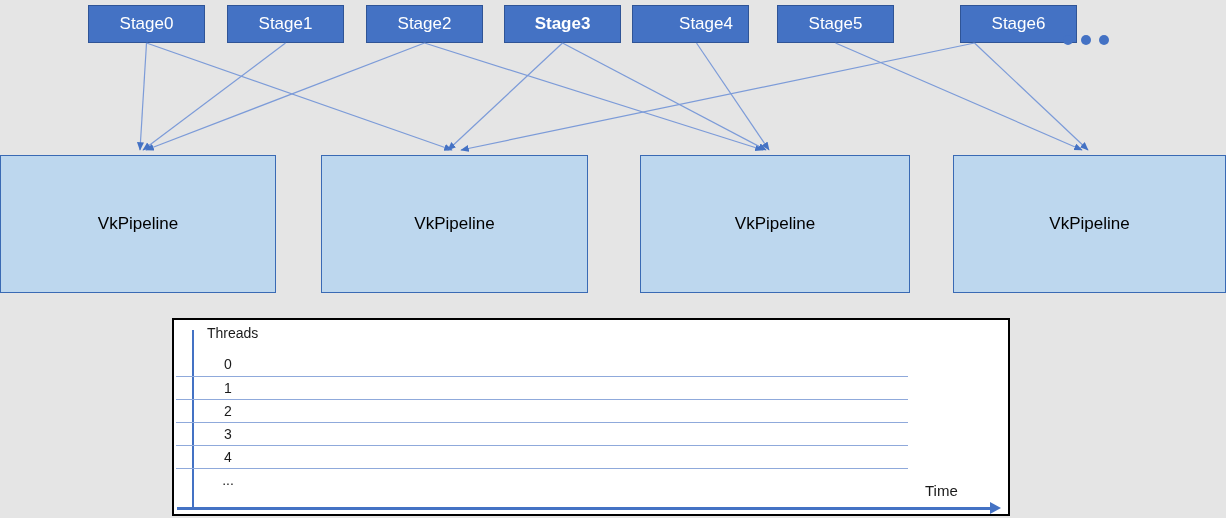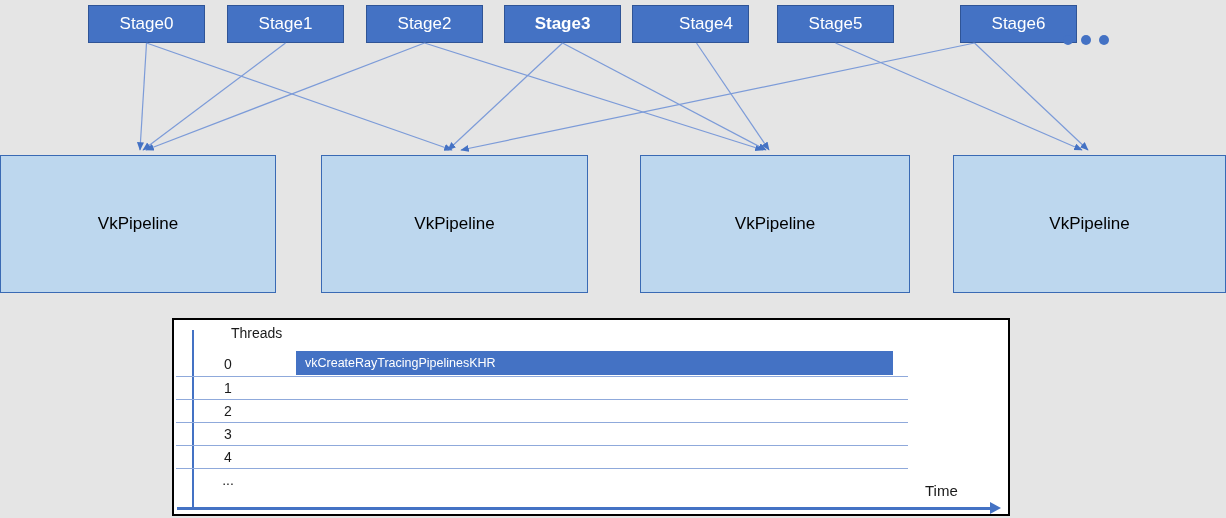--- a/index.html
+++ b/index.html
@@ -16,21 +16,21 @@
   .pipe{position:absolute;top:155px;height:138px;background:#BDD7EE;
         border:1.5px solid #3A6AB4;box-sizing:border-box;display:flex;
         align-items:center;justify-content:center;}
   .pipe span{color:#000;font-size:17px;}
 
   #edges-svg{position:absolute;left:0;top:0;pointer-events:none;}
 
   
   #chart{position:absolute;left:172px;top:318px;width:838px;height:198px;
          border:2px solid #000;box-sizing:border-box;background:#fff;}
-  #chart-title{position:absolute;left:33px;top:5px;font-size:14px;color:#1a1a1a;margin-left:24px;}
+  #chart-title{position:absolute;left:33px;top:5px;font-size:14px;color:#1a1a1a;}
   #y-axis{position:absolute;left:18px;top:10px;width:2px;height:177px;background:#4472C4;}
   #thread-rows{position:absolute;left:2px;top:32px;width:732px;}
   .trow{display:flex;align-items:center;height:22px;border-bottom:1.5px solid #8FA9DB;box-sizing:content-box;}
   .trow.first{height:23.5px;}
   .trow.last{border-bottom:none;}
   .trow span{display:block;width:104px;text-align:center;font-size:14px;color:#1a1a1a;}
   #gantt-bar{position:absolute;left:122px;top:31px;width:597px;height:24px;background:#4472C4;
              color:#fff;font-size:12.5px;line-height:24px;padding-left:9px;box-sizing:border-box;
              white-space:nowrap;overflow:hidden;}
   #time-label{position:absolute;left:751px;top:162px;font-size:15px;color:#1a1a1a;}
@@ -125,19 +125,18 @@
         <div class="trow">
           <span>3</span>
         </div>
         <div class="trow">
           <span>4</span>
         </div>
         <div class="trow last">
           <span>...</span>
         </div>
       </div>
-    <div id="gantt-bar">vkCreateRayTracingPipelinesKHR</div>
     <div id="time-label">Time</div>
     <div id="time-axis"></div>
     <div id="time-arrowhead"></div>
   </div>
 
 </div>
 
 </body></html>

